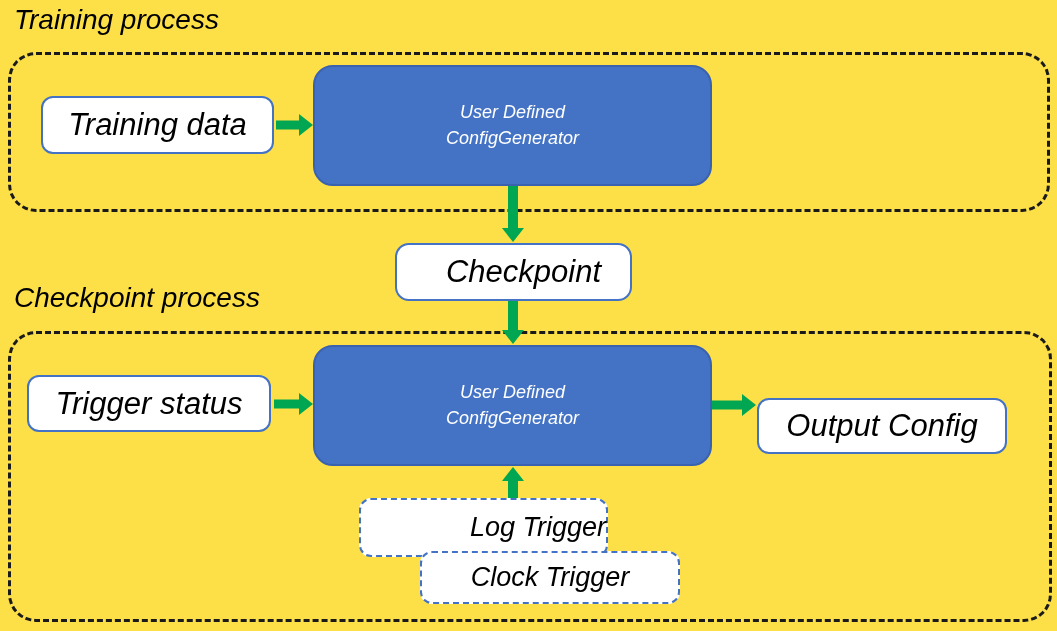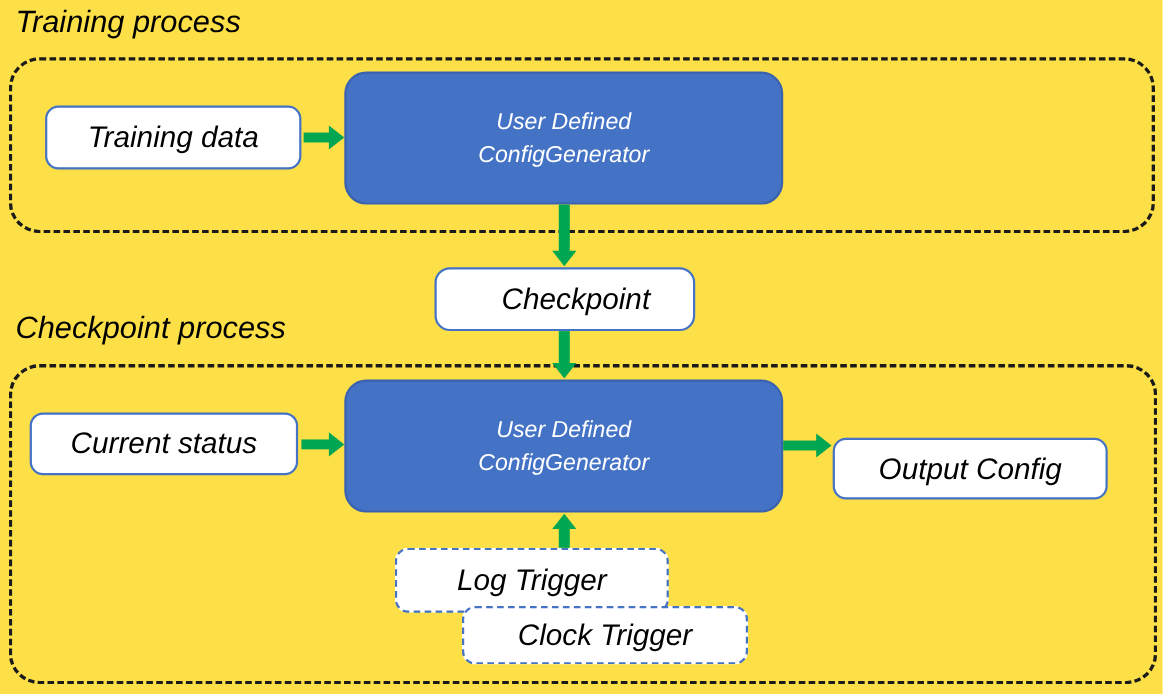--- a/index.html
+++ b/index.html
@@ -20,26 +20,26 @@
   .abs{position:absolute;box-sizing:border-box;}
   .section-label{
     font-size:28px;color:var(--text-dark);white-space:nowrap;line-height:1.2;
   }
   .dash-container{
     border:3px dashed var(--container-dash);border-radius:28px;background:transparent;
   }
   .io-box{
     background:#ffffff;border:2px solid var(--io-box-border);border-radius:12px;
     display:flex;align-items:center;justify-content:center;
-    font-size:27px;color:var(--text-dark);white-space:nowrap;z-index:2;
+    font-size:31px;color:var(--text-dark);white-space:nowrap;z-index:2;
   }
   .gen-box{
     background:var(--node-fill);border:2px solid var(--node-border);border-radius:20px;
     display:flex;flex-direction:column;align-items:center;justify-content:center;
-    font-size:21px;color:var(--text-light);line-height:1.4;text-align:center;z-index:2;
+    font-size:18px;color:var(--text-light);line-height:1.4;text-align:center;z-index:2;
   }
   .trigger-box{
     background:#ffffff;border:2px dashed var(--trigger-dash);border-radius:12px;
     display:flex;align-items:center;justify-content:center;
     font-size:27px;color:var(--text-dark);white-space:nowrap;
   }
   .arrow{position:absolute;z-index:3;}
   .arrow .shaft{position:absolute;background:var(--arrow-green);}
   .arrow .head{position:absolute;width:0;height:0;}
   .arrow.right .shaft{left:0;right:12px;top:50%;height:9px;transform:translateY(-50%);}
@@ -90,21 +90,21 @@
   <div class="arrow down" style="left:502px;top:301px;width:22px;height:43px;">
     <div class="shaft"></div>
     <div class="head"></div>
   </div>
 
   <div class="abs section-label" style="left:14px;top:281px;">Checkpoint process</div>
 
   <div class="abs dash-container" style="left:8px;top:331px;width:1044px;height:291px;"></div>
 
   <div class="abs io-box" style="left:27px;top:375px;width:244px;height:57px;">
-    <span>Current status</span>
+    <span>Trigger status</span>
   </div>
 
   <div class="arrow right" style="left:274px;top:393px;width:39px;height:22px;">
     <div class="shaft"></div>
     <div class="head"></div>
   </div>
 
   <div class="abs gen-box" style="left:313px;top:345px;width:399px;height:121px;">
     <span>User Defined</span>
     <span>ConfigGenerator</span>
@@ -117,21 +117,21 @@
 
   <div class="abs io-box" style="left:757px;top:376px;width:250px;height:56px;margin-top:22px;">
     <span>Output Config</span>
   </div>
 
   <div class="arrow up" style="left:502px;top:467px;width:22px;height:31px;">
     <div class="shaft"></div>
     <div class="head"></div>
   </div>
 
-  <div class="abs trigger-box" style="left:359px;top:498px;width:249px;height:59px;z-index:1;">
+  <div class="abs trigger-box" style="left:359px;top:498px;width:249px;height:59px;z-index:1;justify-content:flex-end;">
     <span>Log Trigger</span>
   </div>
 
   <div class="abs trigger-box" style="left:420px;top:551px;width:260px;height:53px;z-index:2;">
     <span>Clock Trigger</span>
   </div>
 
 </div>
 
 </body></html>

